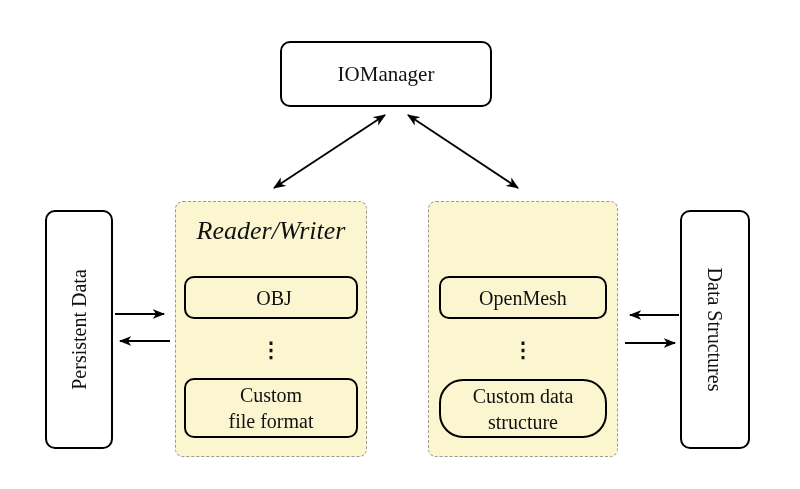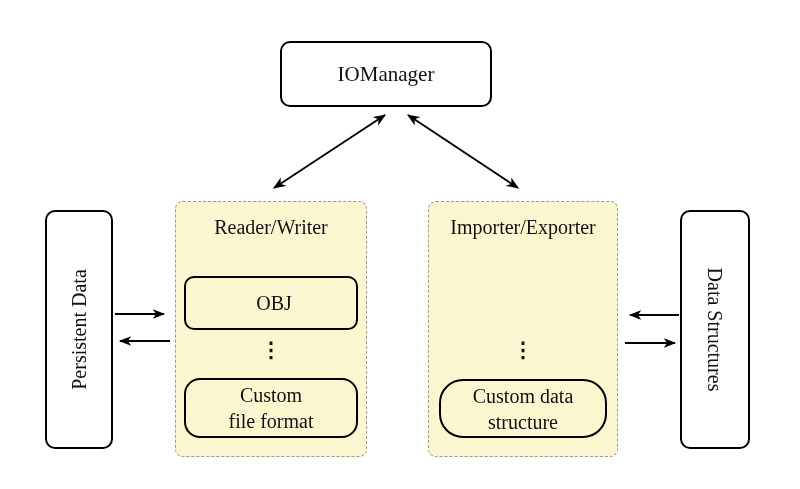--- a/index.html
+++ b/index.html
@@ -22,21 +22,21 @@
   }
 
   .group {
     position: absolute; box-sizing: border-box;
     background: var(--group-fill, #fbf6d0);
     border: 1.8px dashed var(--group-border, #9a9a9a);
     border-radius: 8px;
   }
   .group-title {
     position: absolute; top: 14px; left: 0; right: 0;
-    text-align: center; font-size: 20px; white-space: nowrap;
+    text-align: center; font-size: 26px; white-space: nowrap; font-style: italic;
   }
   .inner {
     position: absolute; box-sizing: border-box;
     background: transparent;
     border: 2.5px solid var(--node-border, #000000);
     border-radius: 10px;
     display: flex; align-items: center; justify-content: center;
     text-align: center; font-size: 20px; line-height: 1.3;
     white-space: pre-line;
   }
@@ -51,22 +51,22 @@
   #data-structures span { transform: rotate(90deg); }
 
   
   #iomanager        { left: 280px; top: 41px;  width: 212px; height: 66px; }
   #persistent-data  { left: 45px;  top: 210px; width: 68px;  height: 239px; }
   #data-structures  { left: 680px; top: 210px; width: 70px;  height: 239px; }
 
   #group-left       { left: 175px; top: 201px; width: 192px; height: 256px; }
   #group-right      { left: 428px; top: 201px; width: 190px; height: 256px; }
 
-  #node-obj         { left: 8px;  right: 8px;  top: 74px;  height: 54px; padding-left: 6px; }
-  #node-custom-file { left: 8px;  right: 8px;  top: 176px; height: 60px; border-radius: 16px; }
+  #node-obj         { left: 8px;  right: 8px;  top: 74px;  height: 43px; padding-left: 6px; }
+  #node-custom-file { left: 8px;  right: 8px;  top: 176px; height: 60px; }
   #node-openmesh    { left: 10px; right: 10px; top: 74px;  height: 43px; }
   #node-custom-data { left: 10px; right: 10px; top: 177px; height: 59px; border-radius: 24px; }
 
   #dots-left  { top: 136px; }
   #dots-right { top: 136px; }
 
   #arrows { position: absolute; left: 0; top: 0; pointer-events: none; }
   #arrows line { stroke: var(--arrow, #000000); stroke-width: 1.9; }
   #arrows marker path { fill: var(--arrow, #000000); }
 </style>
@@ -93,21 +93,23 @@
       <span>OBJ</span>
     </div>
     <div class="dots" id="dots-left">⋮</div>
     <div class="inner" id="node-custom-file">
       <span>Custom
 file format</span>
     </div>
   </div>
 
   <div class="group" id="group-right">
-    <div class="group-title">Importer/Exporter</div>
+    <div class="inner" id="node-openmesh">
+      <span>OpenMesh</span>
+    </div>
     <div class="dots" id="dots-right">⋮</div>
     <div class="inner" id="node-custom-data">
       <span>Custom data
 structure</span>
     </div>
   </div>
 
   <svg id="arrows" width="800" height="489" viewBox="0 0 800 489">
     <defs>
       <marker id="ah" markerUnits="userSpaceOnUse" markerWidth="13" markerHeight="11" viewBox="0 0 12 10" refX="10.5" refY="5" orient="auto-start-reverse">

